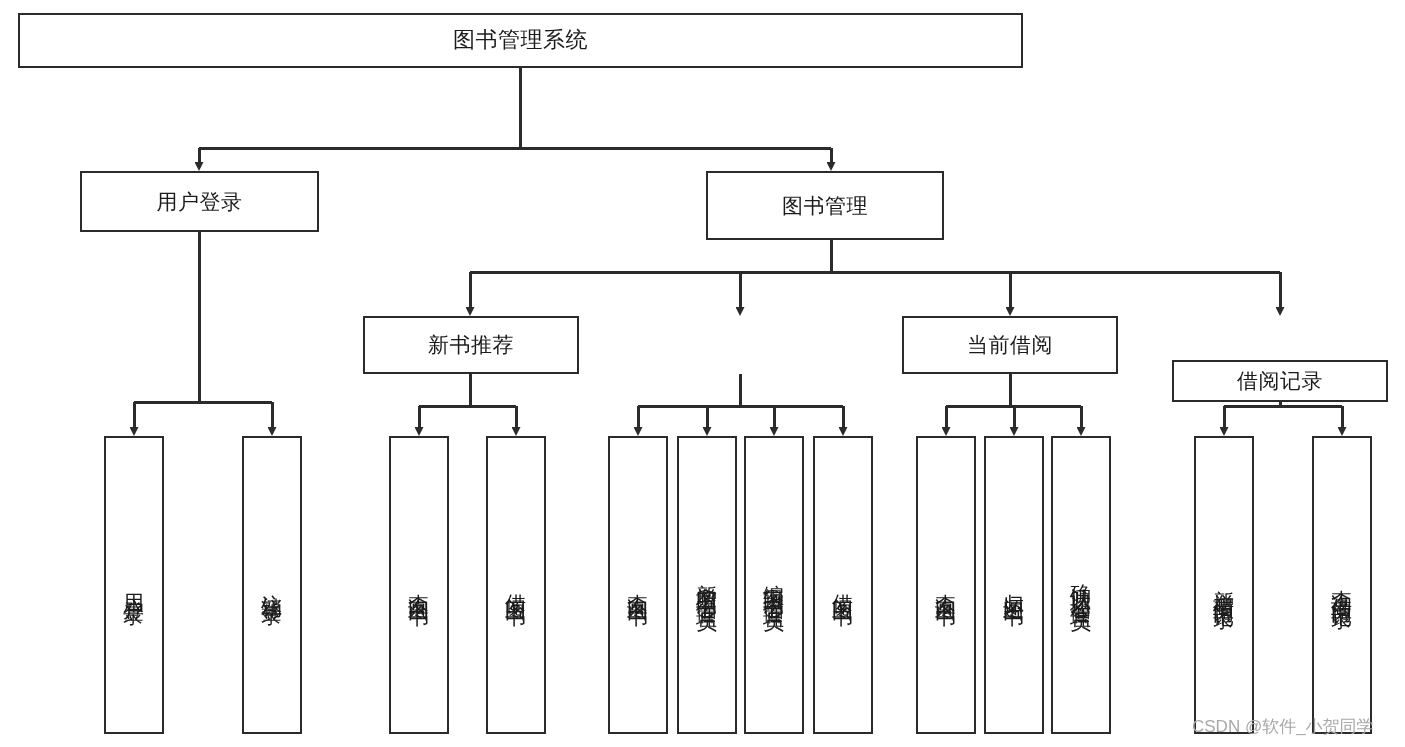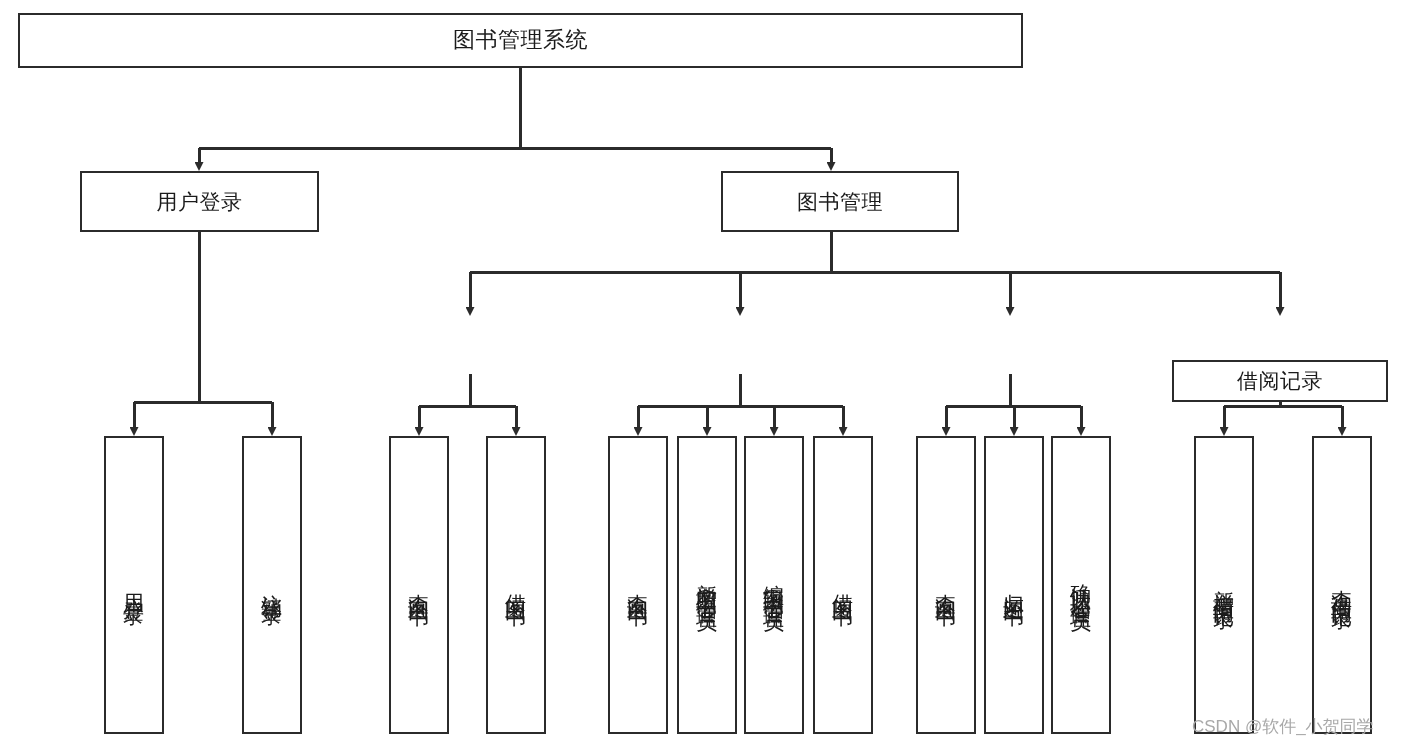--- a/index.html
+++ b/index.html
@@ -117,24 +117,30 @@
     </g>
   </svg>
 
   <div class="node-box root-box" style="left:18px; top:13px; width:1005px; height:55px;">
     <span class="node-label-h">图书管理系统</span>
   </div>
 
   <div class="node-box" style="left:80px; top:171px; width:239px; height:61px;">
     <span class="node-label-h">用户登录</span>
   </div>
-  <div class="node-box" style="left:721px; top:171px; width:238px; height:61px;">
+  <div class="node-box" style="left:706px; top:171px; width:238px; height:69px;">
     <span class="node-label-h">图书管理</span>
   </div>
 
+  <div class="node-box" style="left:363px; top:316px; width:216px; height:58px;">
+    <span class="node-label-h">新书推荐</span>
+  </div>
+  <div class="node-box" style="left:902px; top:316px; width:216px; height:58px;">
+    <span class="node-label-h">当前借阅</span>
+  </div>
   <div class="node-box" style="left:1172px; top:316px; width:216px; height:42px;margin-top:44px;">
     <span class="node-label-h">借阅记录</span>
   </div>
 
   <div class="node-box" style="left:104px; top:436px; width:60px; height:298px;">
     <span class="node-label-v">用户登录</span>
   </div>
   <div class="node-box" style="left:242px; top:436px; width:60px; height:298px;">
     <span class="node-label-v">注销登录</span>
   </div>

